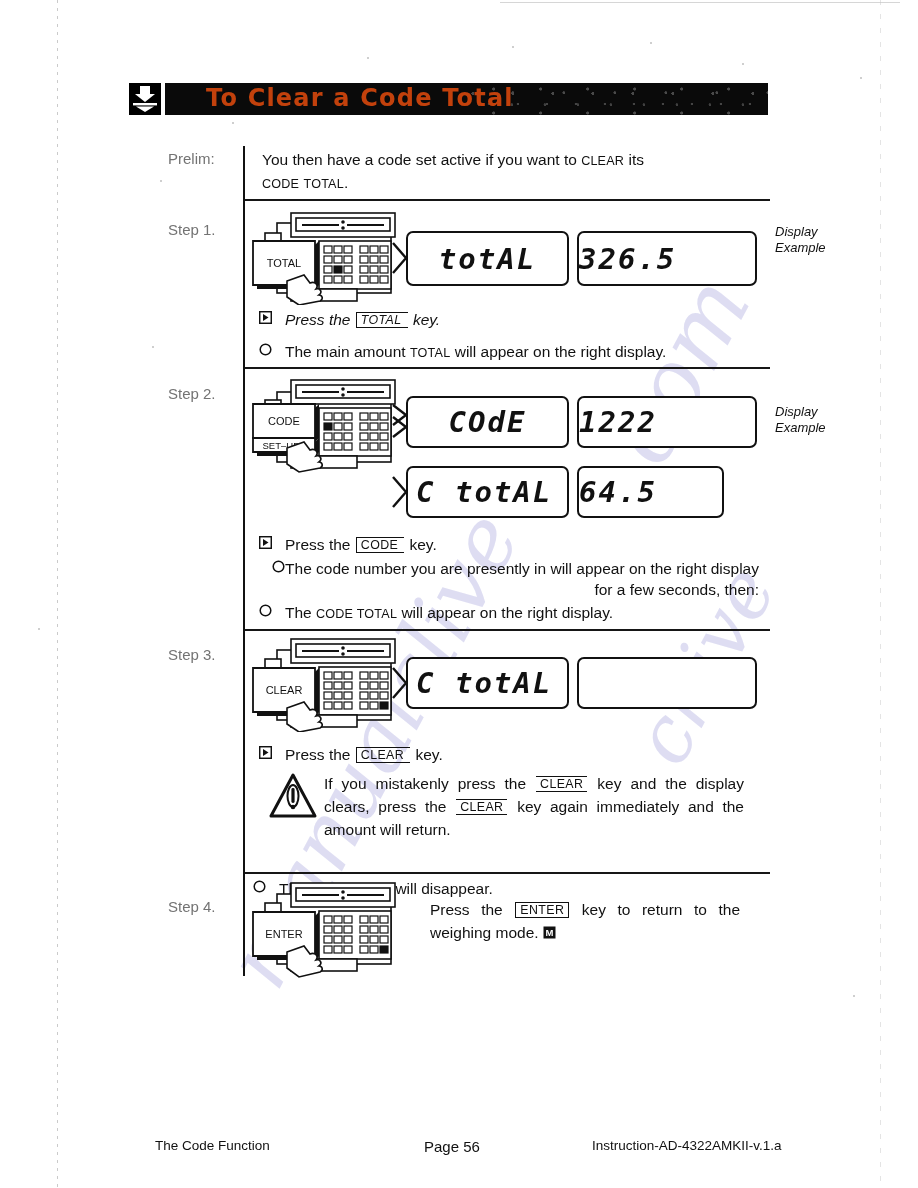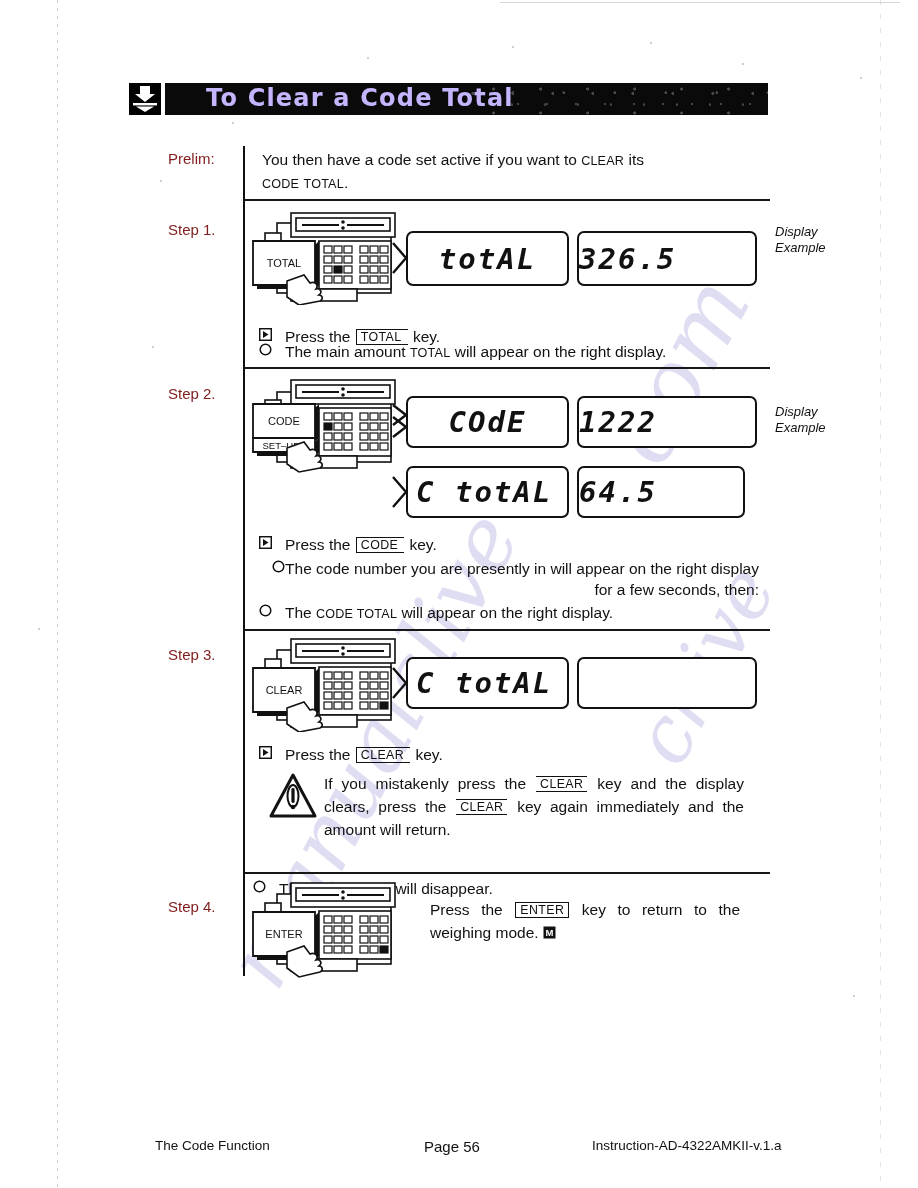--- a/index.html
+++ b/index.html
@@ -58,21 +58,21 @@
     position: relative; flex: none;
   }
   .banner-icon svg { position: absolute; left: 3px; top: 2px; }
   .banner-bar {
     flex: 1; background: #0a0a0a; margin-left: 4px;
     position: relative; overflow: hidden;
   }
   .banner-title {
     position: absolute; left: 41px; top: 50%;
     transform: translateY(-52%);
-    color: #c4b5fd;
+    color: #c2410c;
     font-family: "DejaVu Sans", sans-serif;
     font-weight: bold;
     font-size: 24px;
     letter-spacing: 1.2px;
     white-space: nowrap;
     text-align: right;
   }
   .banner-noise {
     position: absolute; right: 0; top: 0; width: 300px; height: 100%;
     background:
@@ -87,21 +87,21 @@
 
   .vline {
     position: absolute; left: 243px; top: 146px;
     width: 2px; height: 830px; background: #111;
   }
   .step-label {
     position: absolute; left: 0; width: 72px;
     text-align: left;
     font-size: 15px;
     font-family: "Liberation Sans", sans-serif;
-    color: #7f1d1d;
+    color: #737373;
   }
   .step-label.prelim { }
 
   .hr {
     position: absolute; height: 2px; background: #161616;
   }
 
   .disp-label {
     position: absolute;
     font-family: "Liberation Sans", sans-serif;
@@ -297,21 +297,21 @@
     <path d="M1 1 L14 16 L1 31" fill="none" stroke="#111" stroke-width="2.4"></path>
   </svg>
 
   <div class="lcd lcd-right" style="left:577px;top:231px;width:180px;height:55px;">
     <div class="lcd-text">326.5</div>
   </div>
 
   <div class="disp-label" style="left:775px;top:224px;white-space:pre;">Display
 Example</div>
 
-  <div class="bullet-row" style="left:259px;top:326px;width:500px;">
+  <div class="bullet-row" style="left:259px;top:309px;width:500px;font-style:italic;">
     <div class="bullet-mark">
       <svg width="13" height="13" viewBox="0 0 13 13">
           <rect x="0.7" y="0.7" width="11.6" height="11.6" fill="none" stroke="#111" stroke-width="1.5"></rect>
           <path d="M4 3 L9.5 6.5 L4 10 Z" fill="#111"></path>
         </svg>
     </div>
     <div class="bullet-text">
       <span>Press the </span><span class="keycap kc-open-right">TOTAL</span><span> key.</span>
     </div>
   </div>
@@ -398,21 +398,21 @@
   </div>
   <div class="disp-label" style="left:775px;top:404px;white-space:pre;">Display
 Example</div>
 
   <div class="lcd lcd-left" style="left:406px;top:466px;width:163px;height:52px;">
     <div class="lcd-text" style="text-align:left;padding-left:8px;">C totAL</div>
   </div>
   <svg class="lcd-arrow" style="left:392px;top:476px;" width="16" height="32" viewBox="0 0 16 32">
     <path d="M1 1 L14 16 L1 31" fill="none" stroke="#111" stroke-width="2.4"></path>
   </svg>
-  <div class="lcd lcd-right" style="left:577px;top:466px;width:168px;height:52px;">
+  <div class="lcd lcd-right" style="left:577px;top:466px;width:147px;height:52px;">
     <div class="lcd-text">64.5</div>
   </div>
 
   <div class="bullet-row" style="left:259px;top:534px;width:500px;">
     <div class="bullet-mark">
       <svg width="13" height="13" viewBox="0 0 13 13">
           <rect x="0.7" y="0.7" width="11.6" height="11.6" fill="none" stroke="#111" stroke-width="1.5"></rect>
           <path d="M4 3 L9.5 6.5 L4 10 Z" fill="#111"></path>
         </svg>
     </div>

